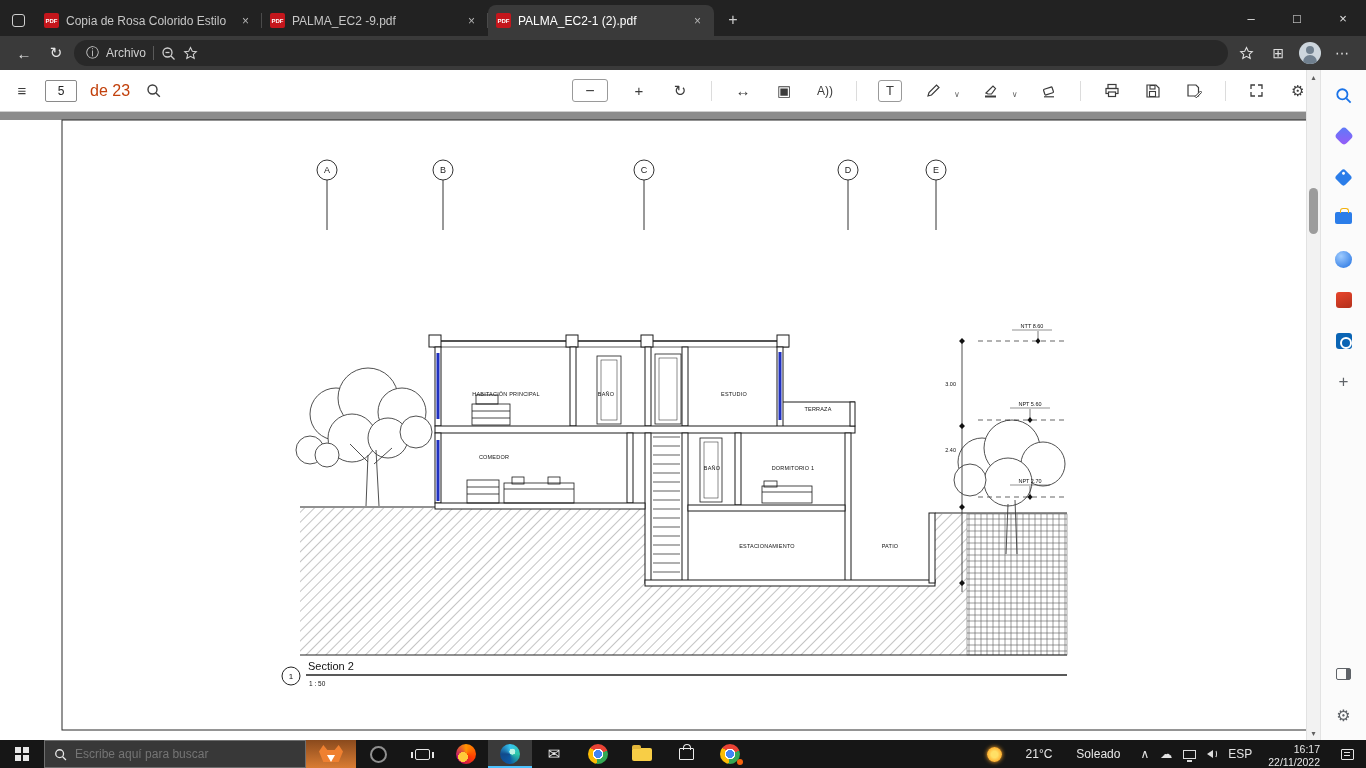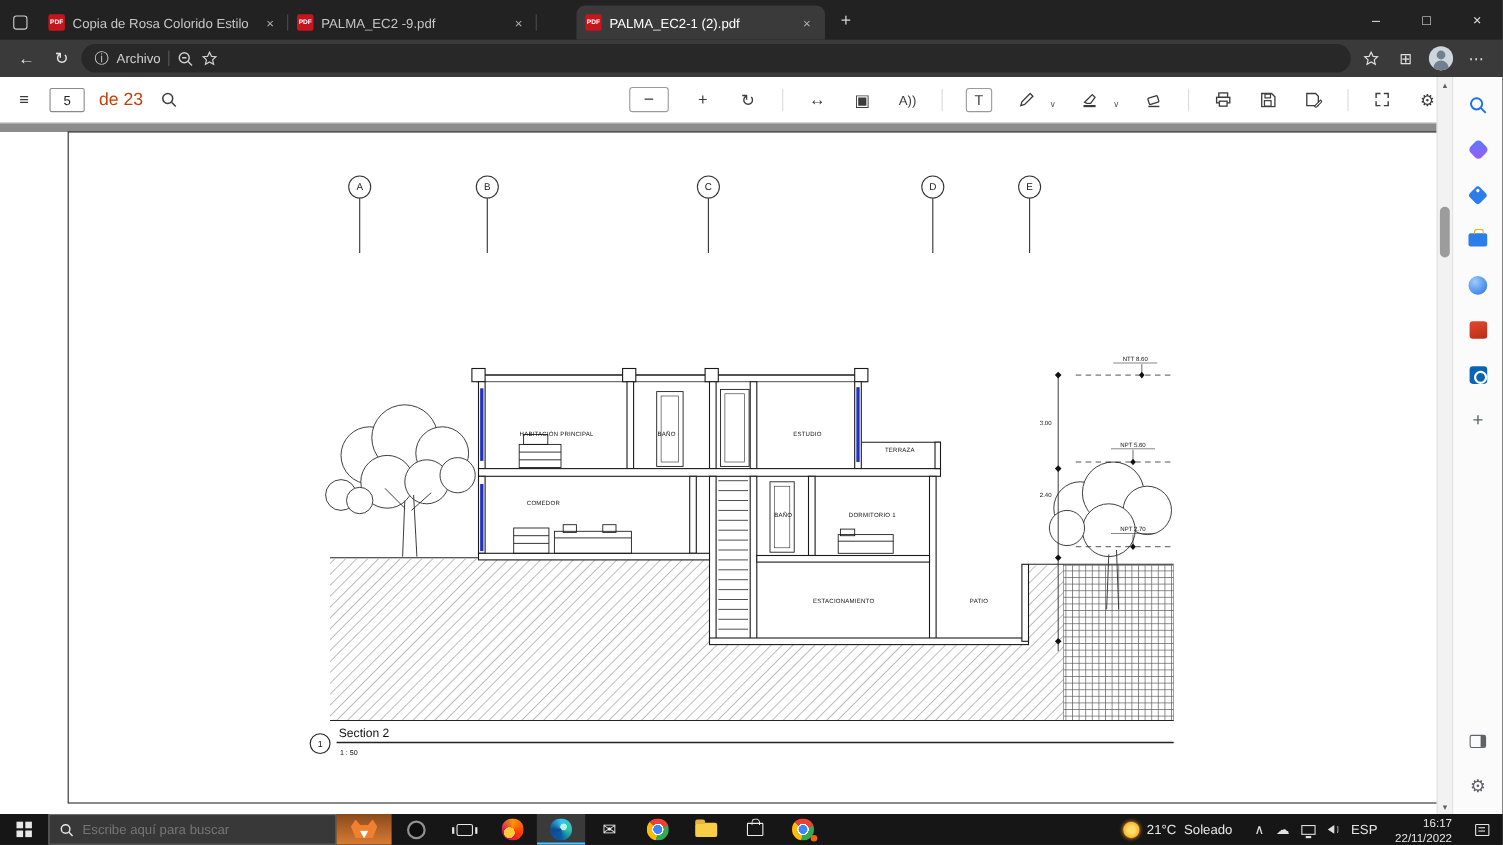--- a/index.html
+++ b/index.html
@@ -4,21 +4,21 @@
 <style>
   * { box-sizing: border-box; margin: 0; padding: 0; }
   html,body { width:1366px; height:768px; overflow:hidden; font-family:"Liberation Sans",sans-serif; background:#1c1c1c; position:relative; }
 
   
   .tabstrip { position:absolute; left:0; top:0; width:100%; height:36px; background:#222; display:flex; align-items:flex-end; }
   .tab-actions { width:36px; height:32px; display:flex; align-items:center; justify-content:center; }
   .tab-actions span { width:13px; height:13px; border:1.6px solid #cfcfcf; border-radius:3px; }
   .tab { width:226px; height:31px; display:flex; align-items:center; gap:7px; padding:0 8px; color:#c6c6c6; font-size:12px; border-radius:8px 8px 0 0; position:relative; }
   .tab:not(.active)::after { content:""; position:absolute; right:0; top:8px; height:15px; width:1px; background:#4a4a4a; }
-  .tab.active { background:#3a3a3a; color:#fff;margin-left:36px; }
+  .tab.active { background:#3a3a3a; color:#fff; }
   .pdf-ic { min-width:15px; height:15px; background:#c4161c; border-radius:2px; color:#fff; font-size:6px; font-weight:bold; display:flex; align-items:center; justify-content:center; }
   .tab-title { flex:1; white-space:nowrap; overflow:hidden; }
   .tab-close { width:17px; height:17px; border-radius:3px; display:flex; align-items:center; justify-content:center; font-size:12px; color:#b5b5b5; }
   .newtab { width:26px; height:26px; margin:0 0 3px 6px; color:#cfcfcf; font-size:16px; display:flex; align-items:center; justify-content:center; border-radius:4px; }
   .win-controls { margin-left:auto; display:flex; height:36px; }
   .win-btn { width:46px; display:flex; align-items:center; justify-content:center; color:#e2e2e2; font-size:13px; }
 
   
   .addressbar { position:absolute; top:36px; left:0; width:100%; height:34px; background:#3a3a3a; display:flex; align-items:center; gap:4px; padding:0 10px; }
   .nav-btn { width:28px; height:28px; display:flex; align-items:center; justify-content:center; color:#e4e4e4; font-size:15px; border-radius:4px; }
@@ -90,21 +90,21 @@
   .taskview::after { content:""; position:absolute; right:-5px; top:2px; width:2px; height:6px; background:#e6e6e6; }
   .firefox { width:20px; height:20px; border-radius:50%; background:radial-gradient(circle at 35% 65%,#ffca3a 0 26%,rgba(0,0,0,0) 28%),conic-gradient(#ff9500,#ff3b00,#b5007f,#ff9500); }
   .edge { width:20px; height:20px; border-radius:50%; background:radial-gradient(circle at 62% 38%,#bdf5e6 0 16%,rgba(0,0,0,0) 18%),conic-gradient(from 180deg,#0c59a4,#114a8b,#36c5f0,#2dc8a8,#0c59a4); }
   .chrome { width:20px; height:20px; border-radius:50%; background:radial-gradient(circle,#4285f4 0 28%,#fff 30% 36%,rgba(0,0,0,0) 38%),conic-gradient(from -50deg,#ea4335 0 120deg,#34a853 0 240deg,#fbbc05 0 360deg); }
   .mail-glyph { font-size:15px; color:#e8e8e8; }
   .folder { width:20px; height:13px; background:#f8ce46; border-radius:2px; position:relative; }
   .folder::before { content:""; position:absolute; top:-3px; left:0; width:9px; height:4px; background:#e3b63a; border-radius:2px 2px 0 0; }
   .storebag { width:15px; height:12px; border:1.6px solid #ececec; border-radius:1px; position:relative; }
   .storebag::before { content:""; position:absolute; left:3px; top:-5px; width:6px; height:5px; border:1.6px solid #ececec; border-bottom:none; border-radius:4px 4px 0 0; }
   .notif-dot { position:absolute; right:9px; bottom:3px; width:6px; height:6px; border-radius:50%; background:#f7630c; }
-  .weather { margin-left:auto; display:flex; align-items:center; gap:7px; padding:0 12px; font-size:12px; }
+  .weather { margin-left:auto; display:flex; align-items:center; gap:24px; padding:0 12px; font-size:12px; }
   .sun { width:15px; height:15px; border-radius:50%; background:radial-gradient(circle,#ffe066 30%,#ffa726 75%); box-shadow:0 0 4px #ffa726; }
   .tray { display:flex; align-items:center; gap:11px; padding:0 8px; font-size:12px; color:#e3e3e3; }
   .ether { width:13px; height:9px; border:1.5px solid #ddd; position:relative; }
   .ether::after { content:""; position:absolute; bottom:-4px; left:3px; width:5px; height:2px; background:#ddd; }
   .speaker { display:flex; align-items:center; }
   .spk-body { width:0; height:0; border-top:4px solid transparent; border-bottom:4px solid transparent; border-right:6px solid #ddd; }
   .spk-arc { width:4px; height:8px; border:1.5px solid transparent; border-right-color:#ddd; border-radius:50%; }
   .clock { display:flex; flex-direction:column; align-items:flex-end; justify-content:center; font-size:10.5px; line-height:1.25; padding:16px 8px; }
   .notifsq { width:13px; height:11px; border:1.5px solid #e6e6e6; border-radius:1px; position:relative; }
   .notifsq::after { content:""; position:absolute; left:2px; top:2.5px; width:6px; height:1.4px; background:#e6e6e6; box-shadow:0 3px 0 #e6e6e6; }

